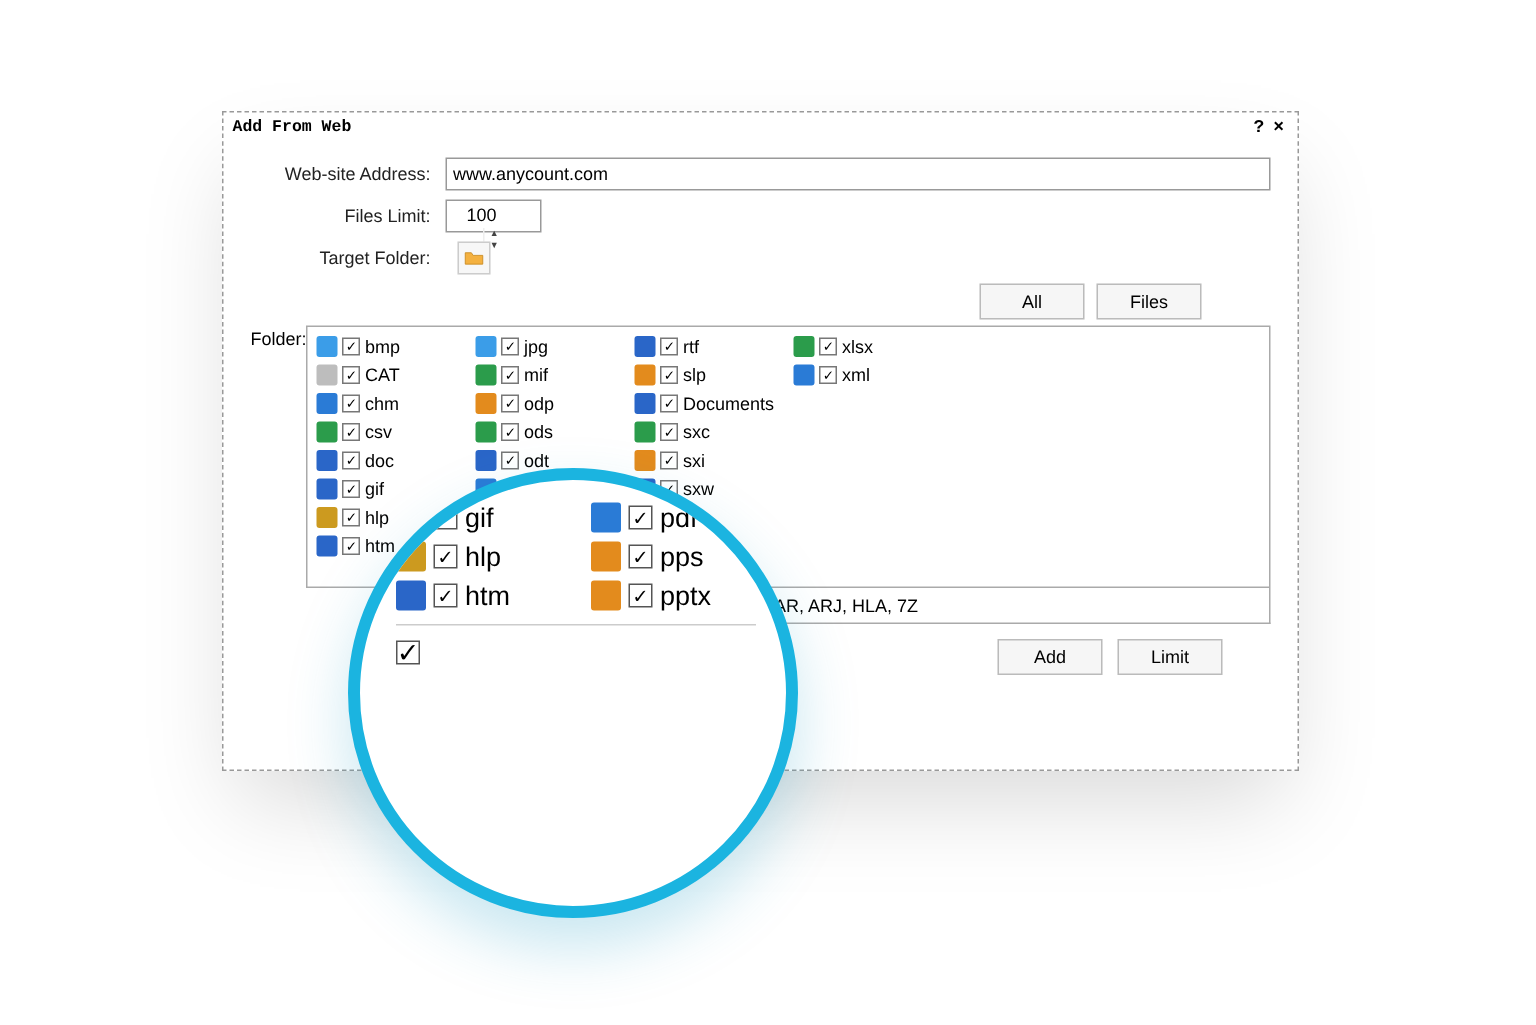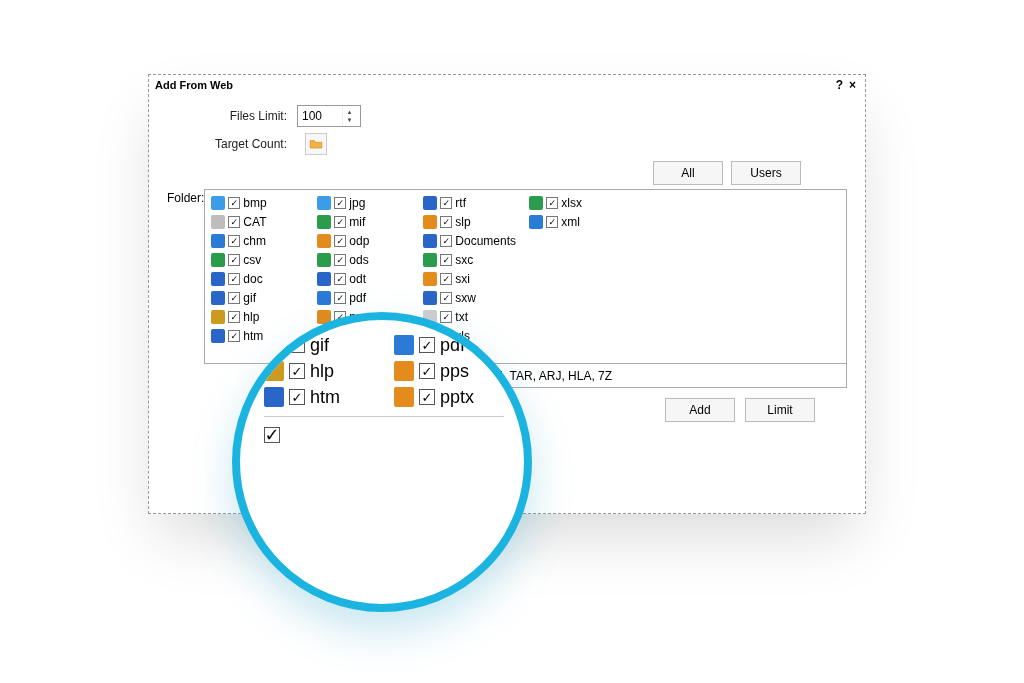--- a/index.html
+++ b/index.html
@@ -21,20 +21,21 @@
   border: 1px dashed #999;
   background: #fff;
   box-shadow: 0 30px 60px -10px rgba(0,0,0,0.15);
 }
 .titlebar {
   height: 20px;
   display: flex;
   align-items: center;
   padding: 2px 6px;
   border-bottom: 1px solid transparent;
+  font-family: Liberation Mono, monospace;
 }
 .titlebar .title { font-weight: bold; font-size: 11px; }
 .titlebar .spacer { flex: 1; }
 .titlebar .winbtn {
   font-weight: bold;
   font-size: 12px;
   padding: 0 3px;
   cursor: pointer;
 }
 .body { padding: 10px 18px 0 18px; }
@@ -56,20 +57,21 @@
   font-size: 12px;
   background: #fff;
 }
 .web-input { flex: 1; }
 .depth-wrap {
   display: flex;
   align-items: center;
   border: 1px solid #999;
   height: 22px;
   width: 64px;
+  flex-direction: column;
 }
 .depth-input {
   border: none;
   width: 44px;
   padding: 2px 4px;
   font-size: 12px;
   outline: none;
 }
 .spin {
   display: flex;
@@ -233,41 +235,45 @@
 
 <div class="dialog">
   <div class="titlebar">
     <span class="title">Add From Web</span>
     <span class="spacer"></span>
     <span class="winbtn">?</span>
     <span class="winbtn">×</span>
   </div>
   <div class="body">
     <div class="row">
+      <div class="lbl">Web-site Address:</div>
+      <input class="text-input web-input" value="www.anycount.com" style="">
+    </div>
+    <div class="row">
       <div class="lbl">Files Limit:</div>
       <div class="depth-wrap">
         <input class="depth-input" value="100" style="">
         <div class="spin">
           <div>▲</div>
           <div>▼</div>
         </div>
       </div>
     </div>
     <div class="row">
-      <div class="lbl">Target Count:</div>
+      <div class="lbl">Target Folder:</div>
       <div class="folder-btn">
         <svg viewBox="0 0 24 20">
           <path d="M2 4h7l2 3h11v10H2z" fill="#f4b140" stroke="#c98a20"></path>
         </svg>
       </div>
     </div>
 
     <div class="allnone">
       <button class="btn">All</button>
-      <button class="btn">Users</button>
+      <button class="btn">Files</button>
     </div>
 
     <div class="count-area">
       <div class="lbl" style="padding-top:2px">Folder:</div>
       <div class="count-box" id="countbox">
           <div class="fileitem">
             <span class="ficon" style="background:#3b9de8"></span>
             <span class="chk">✓</span>
             <span>bmp</span>
           </div>

